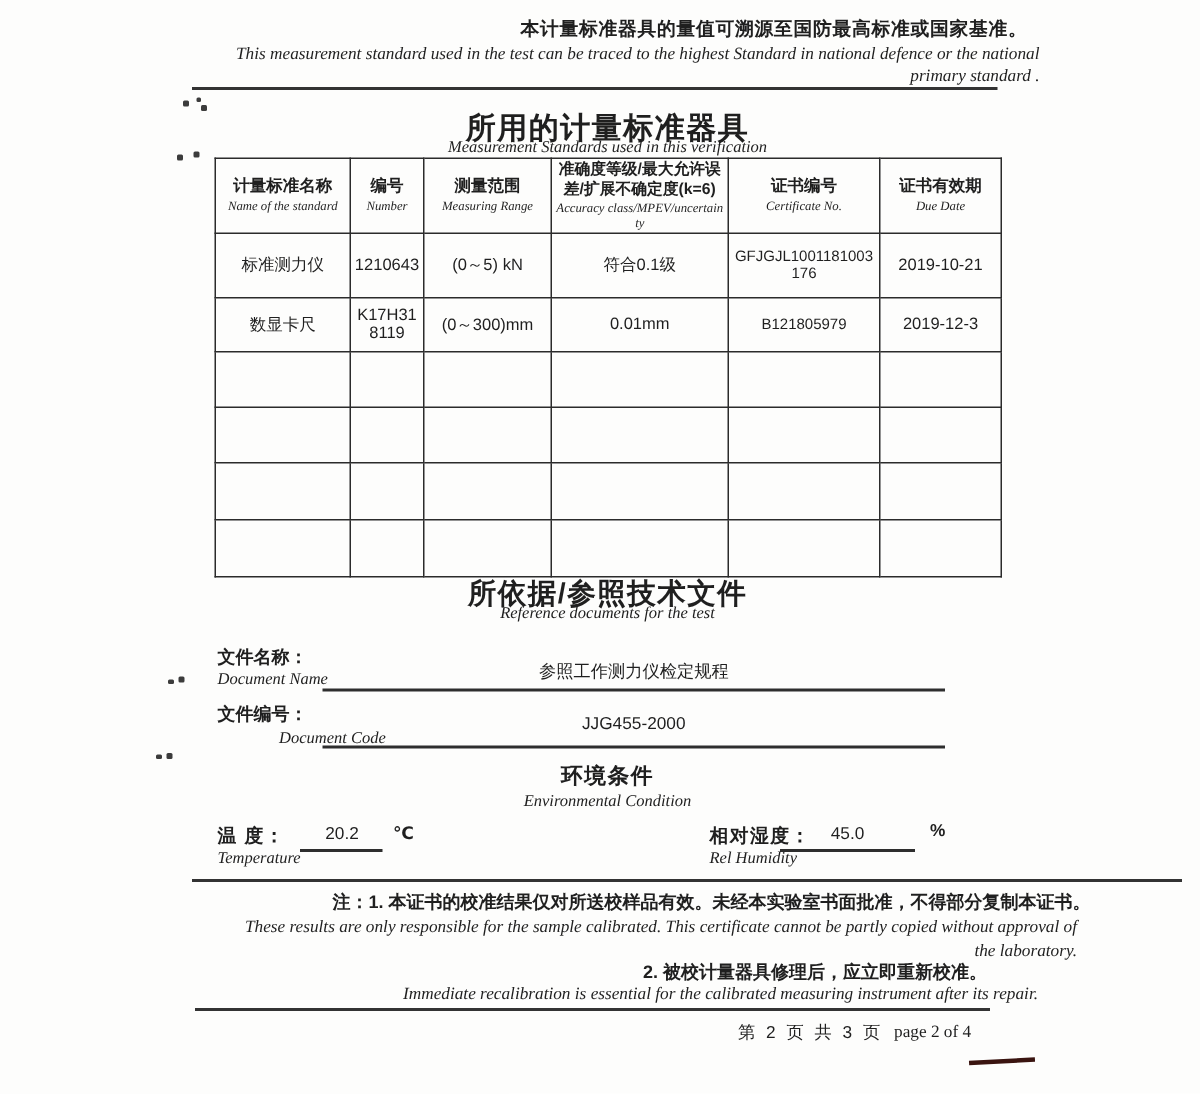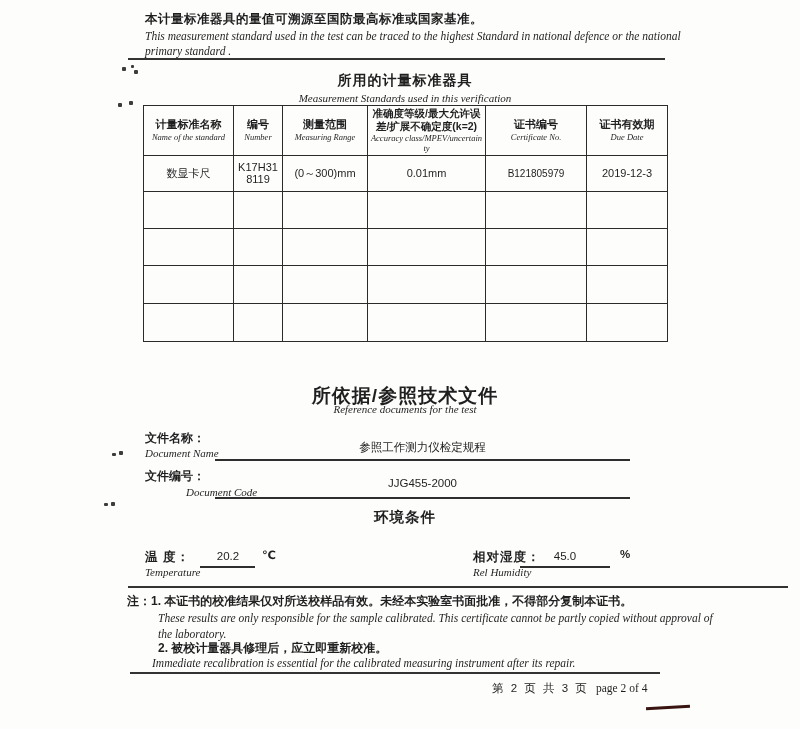--- a/index.html
+++ b/index.html
@@ -8,29 +8,29 @@
     background:#ffffff;
   }
   .page {
     position:relative;
     width:800px; height:729px;
     background:#fdfdfc;
     color:#1f1f1f;
     overflow:hidden;
   }
   .en { font-family:"Liberation Serif","DejaVu Serif",serif; font-style:italic; }
-  .abs { position:absolute; }
+  .abs { position:absolute;text-align:right; }
   .rule { position:absolute; background:#333; height:2px; }
 
   
   .trace-zh { left:145px; top:11px; width:540px; font-size:12.5px; font-weight:bold; letter-spacing:0.5px; }
   .trace-en { left:145px; top:29px; width:548px; font-size:11.5px; line-height:1.3; }
 
   
-  .sec-title { position:absolute; left:143px; width:524px; text-align:center; font-weight:bold; font-size:14px; letter-spacing:1px; }
+  .sec-title { position:absolute; left:143px; width:524px; text-align:center; font-weight:bold; font-size:20px; letter-spacing:1px; }
   .sec-sub   { position:absolute; left:143px; width:524px; text-align:center; font-size:11px; }
 
   
   table.std {
     position:absolute; left:143px; top:105px;
     border-collapse:collapse; table-layout:fixed;
     width:524px;
   }
   table.std td {
     border:1.6px solid #2b2b2b;
@@ -111,31 +111,39 @@
           </td>
       <td>
             <span class="hzh">编号</span>
             <span class="hen en">Number</span>
           </td>
       <td>
             <span class="hzh">测量范围</span>
             <span class="hen en">Measuring Range</span>
           </td>
       <td class="c3">
-            <span class="hzh">准确度等级/最大允许误差/扩展不确定度(k=2)</span>
+            <span class="hzh">准确度等级/最大允许误差/扩展不确定度(k=6)</span>
             <span class="hen en">Accuracy class/MPEV/uncertainty</span>
           </td>
       <td>
             <span class="hzh">证书编号</span>
             <span class="hen en">Certificate No.</span>
           </td>
       <td>
             <span class="hzh">证书有效期</span>
             <span class="hen en">Due Date</span>
           </td>
+    </tr>
+    <tr style="height:43px">
+      <td>标准测力仪</td>
+      <td>1210643</td>
+      <td>(0～5) kN</td>
+      <td>符合0.1级</td>
+      <td class="certno">GFJGJL1001181003176</td>
+      <td>2019-10-21</td>
     </tr>
     <tr style="height:36px">
       <td>数显卡尺</td>
       <td>K17H318119</td>
       <td>(0～300)mm</td>
       <td>0.01mm</td>
       <td class="certno">B121805979</td>
       <td>2019-12-3</td>
     </tr>
     <tr style="height:37px">
@@ -180,20 +188,21 @@
   <div class="field-label-en en" style="left:145px;top:447px;">Document Name</div>
   <div class="field-value" style="left:215px;top:440px;width:415px;">参照工作测力仪检定规程</div>
   <div class="field-line" style="left:215px;top:459px;width:415px;"></div>
 
   <div class="field-label-zh" style="left:145px;top:468px;">文件编号：</div>
   <div class="field-label-en en" style="left:145px;top:486px;margin-left:41px;">Document Code</div>
   <div class="field-value" style="left:215px;top:477px;width:415px;">JJG455-2000</div>
   <div class="field-line" style="left:215px;top:497px;width:415px;"></div>
 
   <div class="sec-title" style="top:508px;font-size:14.5px;">环境条件</div>
+  <div class="sec-sub en" style="top:528px;">Environmental Condition</div>
 
   <div class="env-label" style="left:145px;top:549px;">温  度：</div>
   <div class="env-value" style="left:202px;top:550px;width:52px;">20.2</div>
   <div class="field-line" style="left:200px;top:566px;width:55px;"></div>
   <div class="env-unit" style="left:262px;top:548px;">℃</div>
   <div class="env-en en" style="left:145px;top:566px;">Temperature</div>
 
   <div class="env-label" style="left:473px;top:549px;">相对湿度：</div>
   <div class="env-value" style="left:525px;top:550px;width:80px;">45.0</div>
   <div class="field-line" style="left:520px;top:566px;width:90px;"></div>

